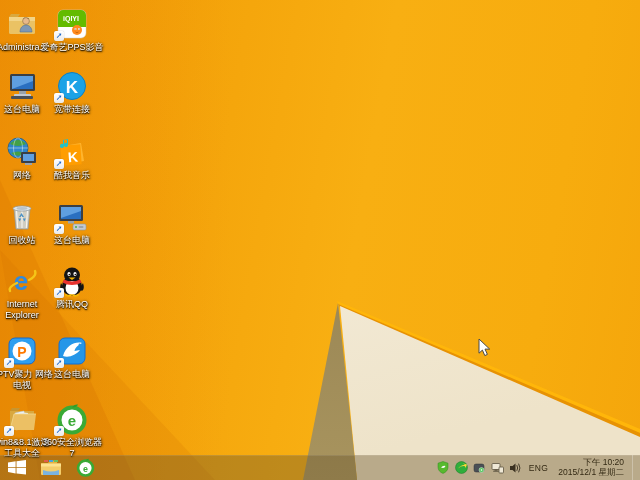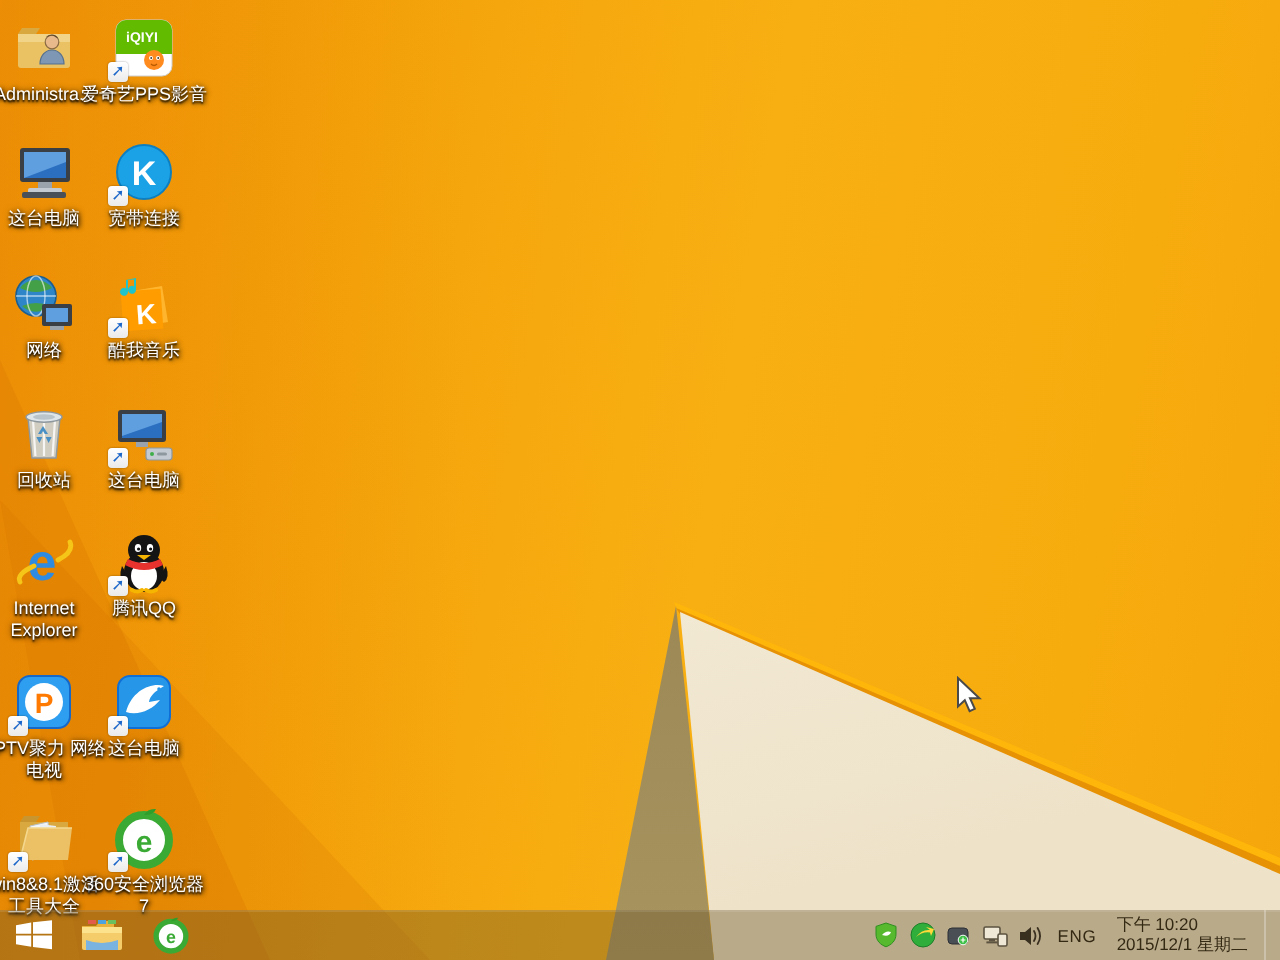--- a/index.html
+++ b/index.html
@@ -40,21 +40,21 @@
     background:rgba(104,86,44,.40);
     box-shadow:inset 0 1px 0 rgba(255,255,255,.10);
     display:flex;align-items:center;
   }
   .tb-btn{height:25px;display:flex;align-items:center;justify-content:center;}
   .start-btn{width:34px;}
   .tb-app{width:34px;}
   .tray{margin-left:auto;display:flex;align-items:center;gap:5px;height:25px;padding-right:3px;}
   .tray-ic{width:13px;height:13px;display:flex;align-items:center;justify-content:center;}
   .tray-lang{font-size:8.5px;color:#342a14;letter-spacing:.4px;padding:0 2px;}
-  .tray-clock{font-size:8.5px;line-height:9.5px;color:#342a14;text-align:left;padding:0 3px;white-space:nowrap;}
+  .tray-clock{font-size:8.5px;line-height:9.5px;color:#342a14;text-align:right;padding:0 3px;white-space:nowrap;}
   .show-desktop{width:4px;height:25px;border-left:1px solid rgba(255,255,255,.28);}
   
   .cursor{position:absolute;left:478px;top:338px;}
 </style>
 </head>
 <body>
 
 <div class="desktop">
 
   <div class="wp">

